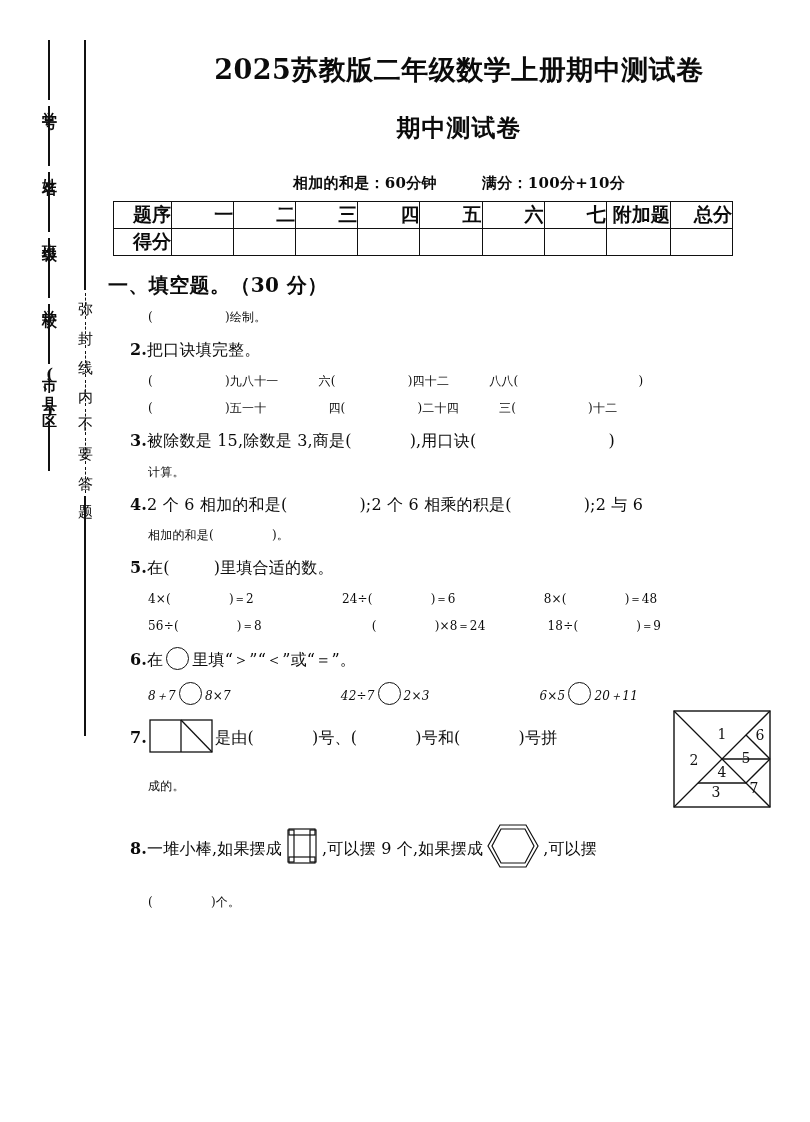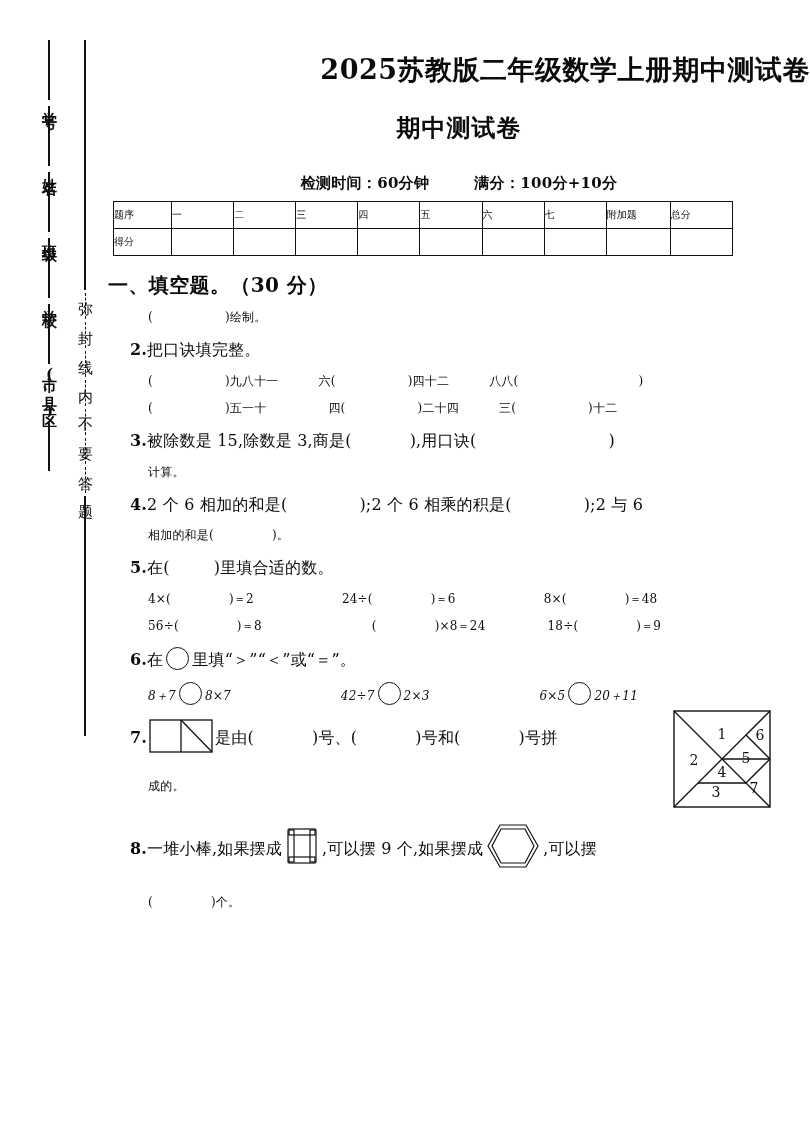--- a/index.html
+++ b/index.html
@@ -59,21 +59,21 @@
   
   #page-main {
     position: absolute;
     left: 108px;
     top: 0;
     width: 702px;
     height: 1122px;
   }
 
   .title-1 {
-    text-align: right;
+    text-align: center;
     font-size: 27px;
     font-weight: 700;
     letter-spacing: 0.5px;
     margin: 52px 0 0 0;
     font-family: "DejaVu Serif", "Liberation Serif", serif;
   }
   .title-2 {
     text-align: center;
     font-size: 24px;
     font-weight: 700;
@@ -92,24 +92,24 @@
   
   table.score-table {
     border-collapse: collapse;
     margin: 8px 0 0 5px;
     width: 620px;
     table-layout: fixed;
   }
   table.score-table td {
     border: 1.1px solid #111;
     height: 26px;
-    text-align: left;
+    text-align: right;
     vertical-align: middle;
-    font-size: 10px;
-    font-weight: 400;
+    font-size: 19px;
+    font-weight: 700;
     padding: 0;
   }
   table.score-table td.lbl { width: 56px; }
   table.score-table td.narrow { width: 60px; }
   table.score-table td.wide { width: 62px; }
 
   
   .section-head {
     font-size: 20px;
     font-weight: 700;
@@ -203,21 +203,21 @@
     <span class="vline" style="height:240px;"></span>
   </div>
 </div>
 
 <div id="page-main">
 
   <h1 class="title-1">2025苏教版二年级数学上册期中测试卷</h1>
   <h2 class="title-2">期中测试卷</h2>
 
   <div class="exam-meta">
-    <span>检测时间：60分钟</span>
+    <span>相加的和是：60分钟</span>
     <span class="gap"></span>
     <span>满分：100分+10分</span>
   </div>
 
   <table class="score-table">
     <tbody>
         <tr>
       <td class="lbl">题序</td>
       <td class="narrow">一</td>
       <td class="narrow">二</td>

